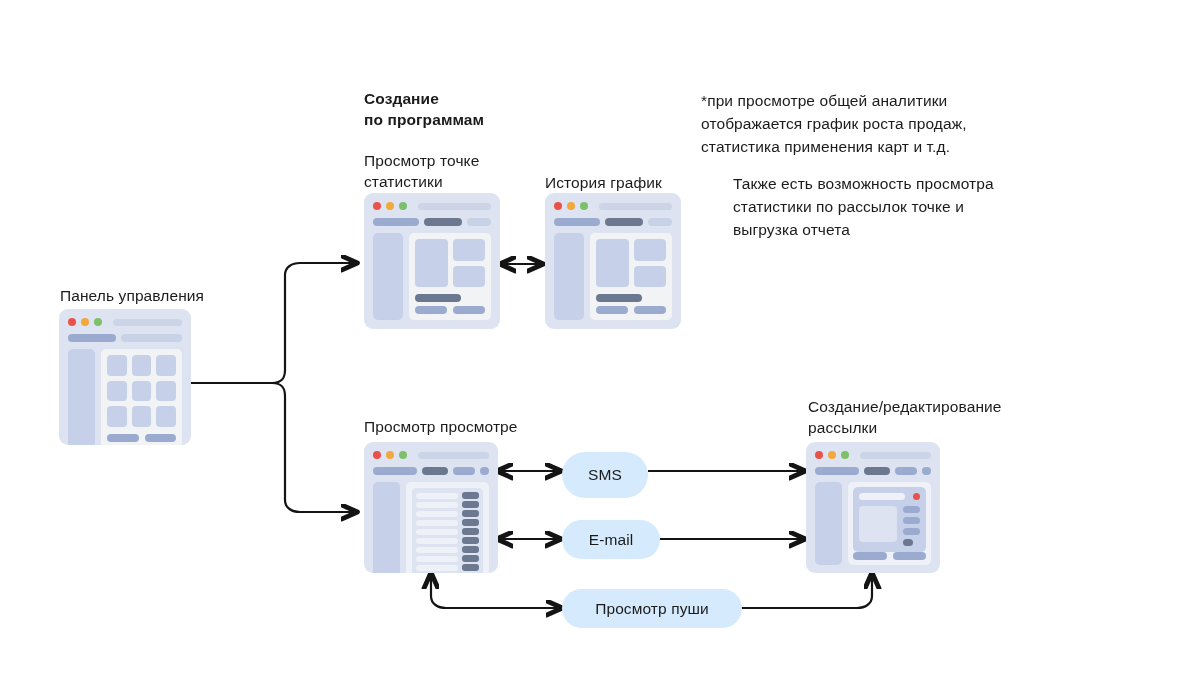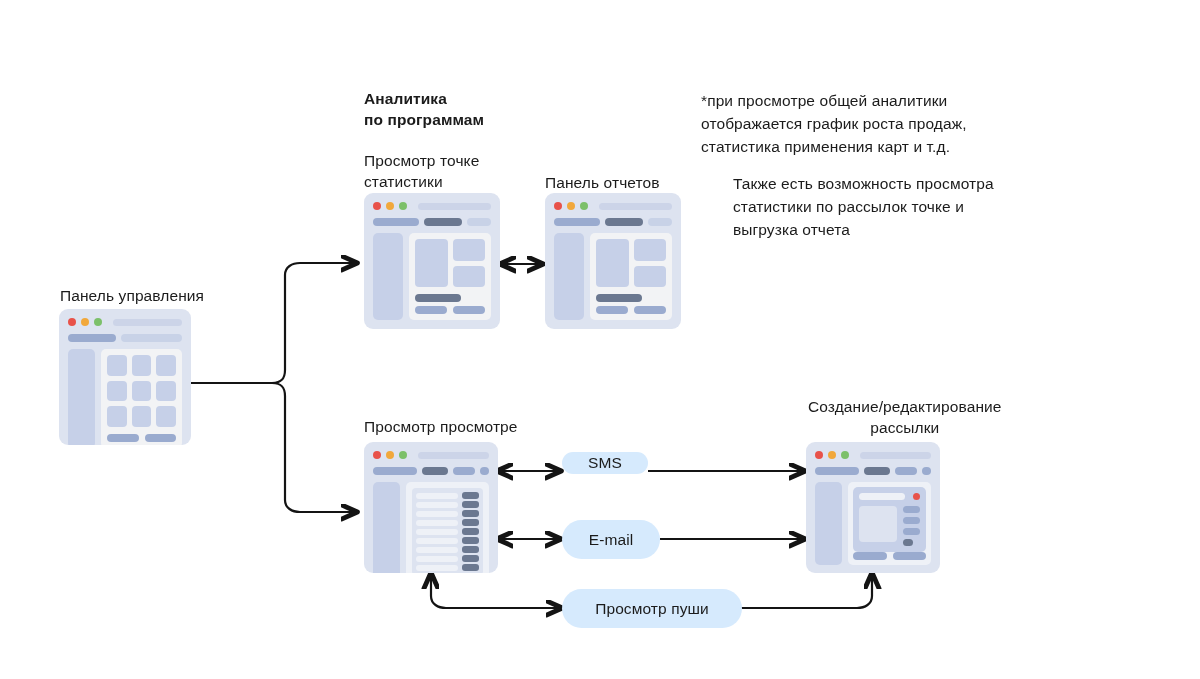--- a/index.html
+++ b/index.html
@@ -203,33 +203,33 @@
 
     <path d="M497,539 L561,539" marker-end="url(#ah)" marker-start="url(#ahb)"></path>
 
     <path d="M660,539 L805,539" marker-end="url(#ah)"></path>
 
     <path d="M431,573 L431,596 C431,604 438,608 446,608 L562,608" marker-end="url(#ah)" marker-start="url(#ahb)"></path>
 
     <path d="M741,608 L857,608 C865,608 872,604 872,596 L872,573" marker-end="url(#ah)"></path>
   </svg>
 
-  <div class="label bold" style="left:364px; top:88px;">Аналитика
+  <div class="label bold" style="left:364px; top:88px;">Создание
 по программам</div>
 
   <div class="label" style="left:364px; top:150px;">Просмотр точке
 статистики</div>
 
-  <div class="label" style="left:545px; top:172px;">Панель отчетов</div>
+  <div class="label" style="left:545px; top:172px;">История график</div>
 
   <div class="label" style="left:60px; top:285px;">Панель управления</div>
 
   <div class="label" style="left:364px; top:416px;">Просмотр просмотре</div>
 
-  <div class="label" style="left:808px; top:396px;text-align:center;">Создание/редактирование
+  <div class="label" style="left:808px; top:396px;">Создание/редактирование
 рассылки</div>
 
   <div class="note" style="left:701px; top:89px;">*при просмотре общей аналитики
 отображается график роста продаж,
 статистика применения карт и т.д.</div>
 
   <div class="note" style="left:733px; top:172px;">Также есть возможность просмотра
 статистики по рассылок точке и
 выгрузка отчета</div>
 
@@ -418,19 +418,19 @@
           </div>
         </div>
         <div class="ed-foot">
           <div></div>
           <div></div>
         </div>
       </div>
     </div>
   </div>
 
-  <div class="pill" style="left:562px; top:452px; width:86px; height:22px;">SMS</div>
+  <div class="pill" style="left:562px; top:452px; width:86px; height:46px;">SMS</div>
 
   <div class="pill" style="left:562px; top:520px; width:98px; height:39px;">E-mail</div>
 
   <div class="pill" style="left:562px; top:589px; width:180px; height:39px;">Просмотр пуши</div>
 
 </div>
 
 </body></html>

